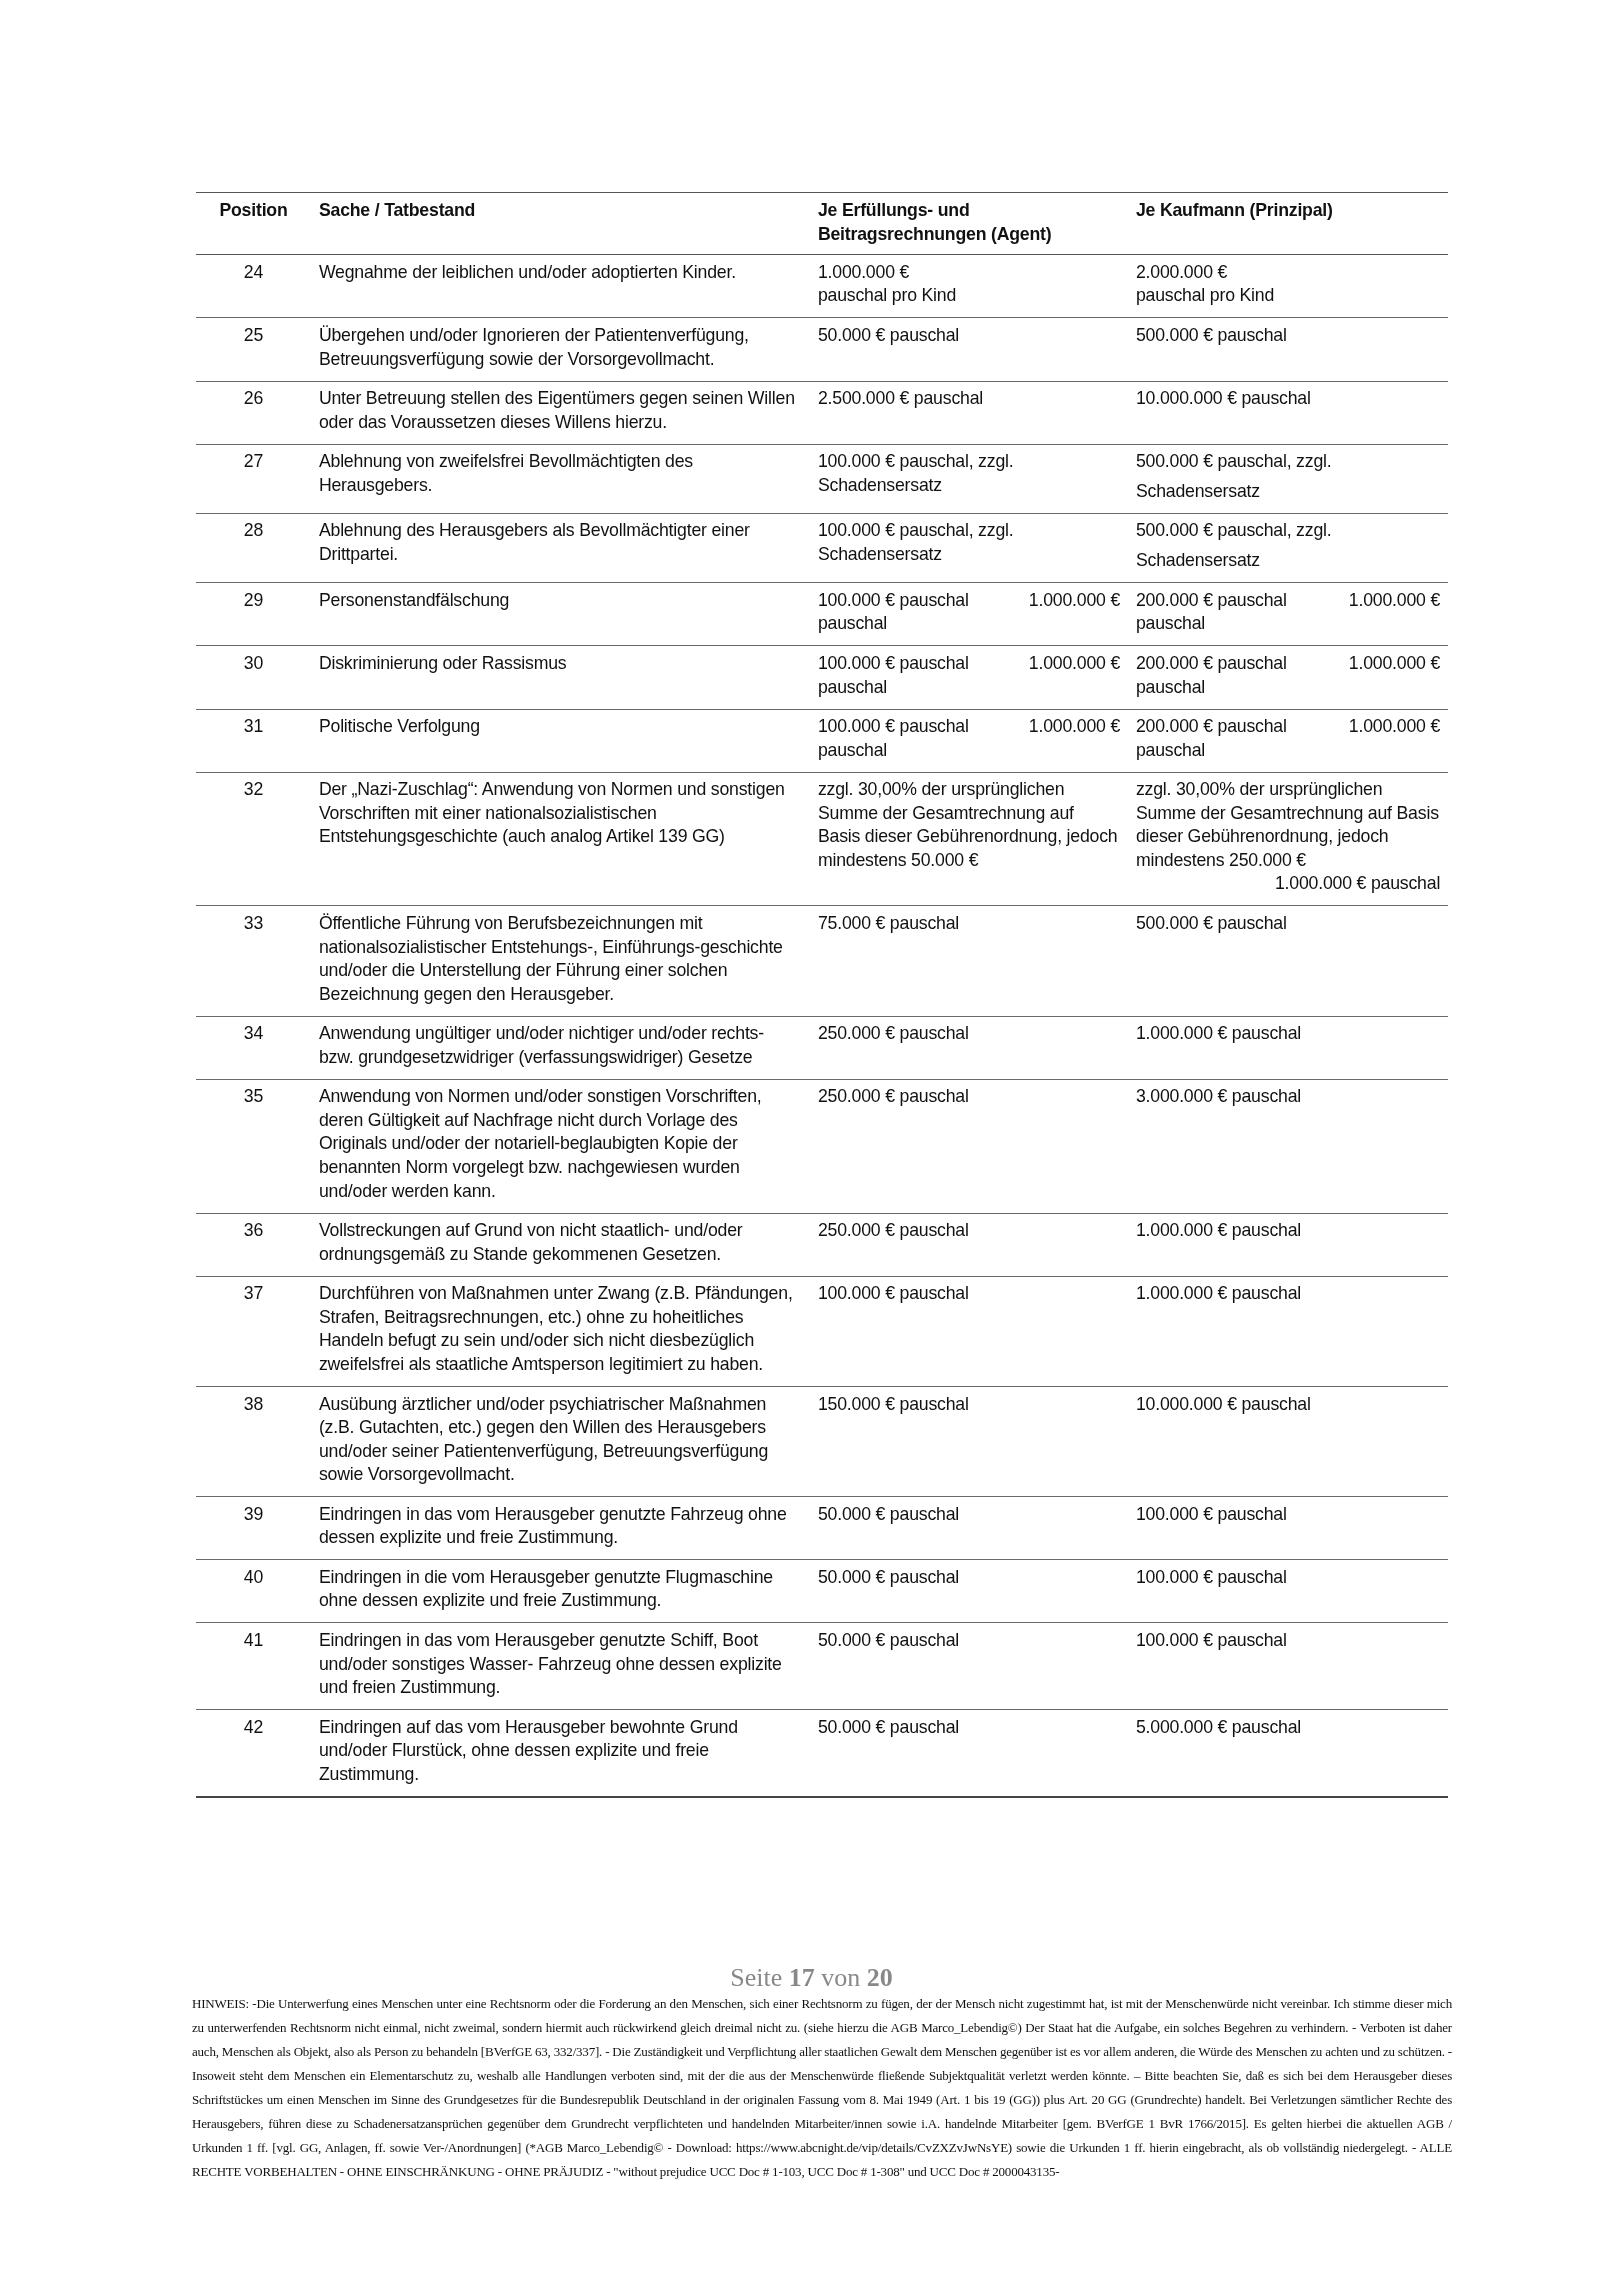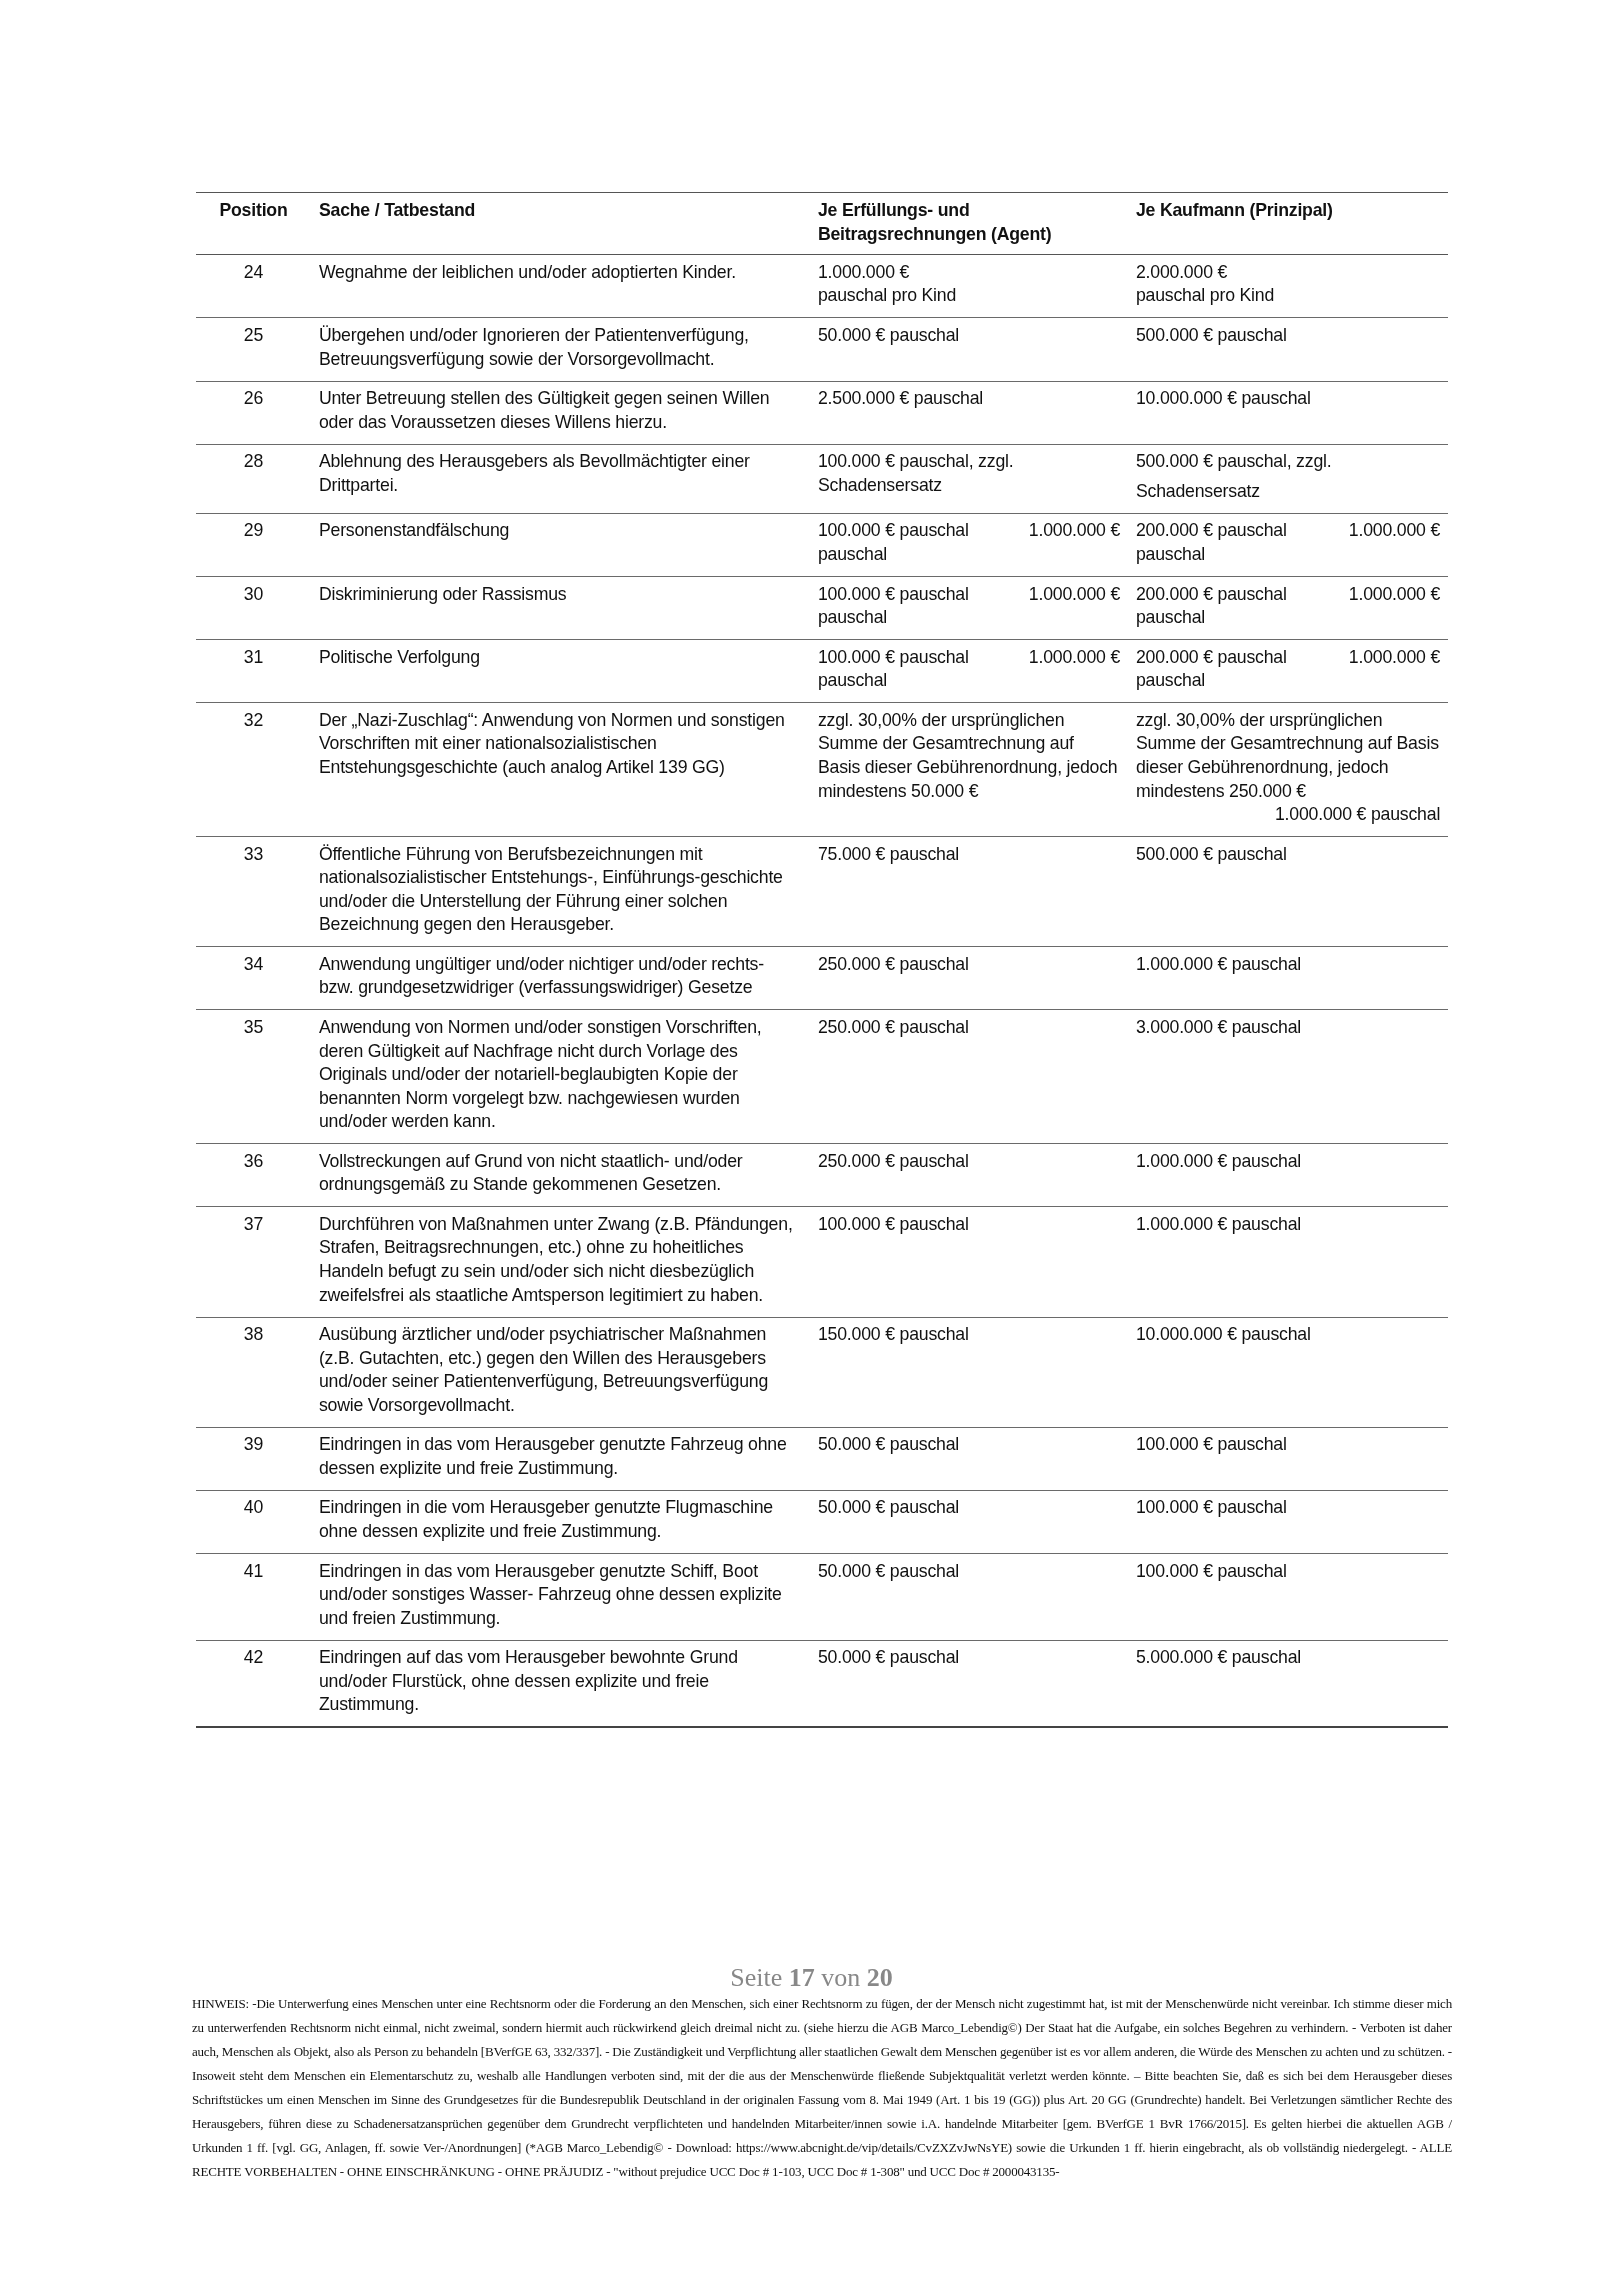--- a/index.html
+++ b/index.html
@@ -74,26 +74,38 @@
           <td>Übergehen und/oder Ignorieren der Patientenverfügung, Betreuungsverfügung sowie der Vorsorgevollmacht.</td>
           <td>
             <span class="line">50.000 € pauschal</span>
           </td>
           <td>
             <span class="line">500.000 € pauschal</span>
           </td>
         </tr>
         <tr>
           <td class="pos">26</td>
-          <td>Unter Betreuung stellen des Gültigkeit gegen seinen Willen oder das Voraussetzen dieses Willens hierzu.</td>
+          <td>Unter Betreuung stellen des Eigentümers gegen seinen Willen oder das Voraussetzen dieses Willens hierzu.</td>
           <td>
             <span class="line">2.500.000 € pauschal</span>
           </td>
           <td>
             <span class="line">10.000.000 € pauschal</span>
+          </td>
+        </tr>
+        <tr>
+          <td class="pos">27</td>
+          <td>Ablehnung von zweifelsfrei Bevollmächtigten des Herausgebers.</td>
+          <td>
+            <span class="line">100.000 € pauschal, zzgl.</span>
+            <span class="line">Schadensersatz</span>
+          </td>
+          <td>
+            <span class="line">500.000 € pauschal, zzgl.</span>
+            <span class="line gap">Schadensersatz</span>
           </td>
         </tr>
         <tr>
           <td class="pos">28</td>
           <td>Ablehnung des Herausgebers als Bevollmächtigter einer Drittpartei.</td>
           <td>
             <span class="line">100.000 € pauschal, zzgl.</span>
             <span class="line">Schadensersatz</span>
           </td>
           <td>

